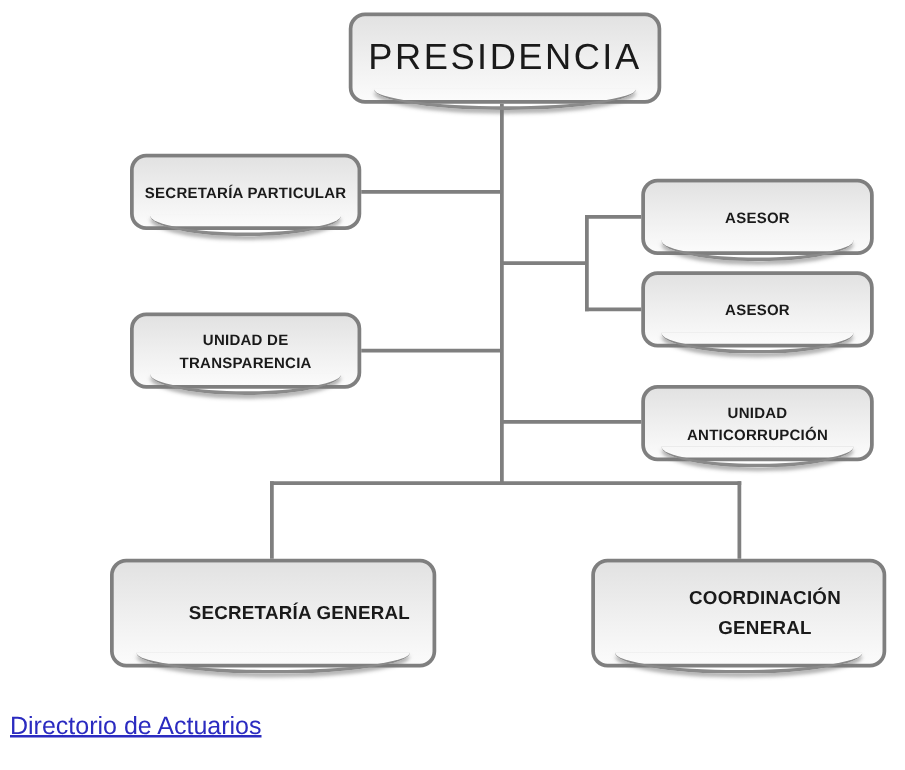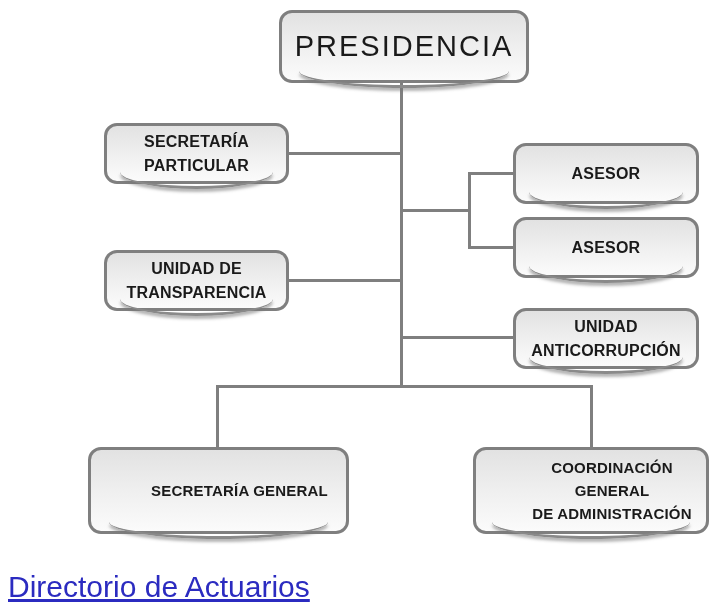--- a/index.html
+++ b/index.html
@@ -44,21 +44,21 @@
     right: 7%;
     bottom: -8px;
     height: 14px;
     border-bottom: 3px solid #8a8a8a;
     border-radius: 0 0 50% 50% / 0 0 100% 100%;
     box-shadow: 0 3px 3px rgba(120,120,120,0.55);
     z-index: -1;
   }
   .label {
     font-weight: bold;
-    font-size: 16px;
+    font-size: 12px;
     line-height: 1.5;
     letter-spacing: 0.2px;
     padding: 0 6px;
   }
   .node-presidencia { left: 279px; top: 10px;  width: 250px; height: 73px; }
   .node-presidencia .label { font-weight: 400; font-size: 29px; letter-spacing: 2px; }
   .node-sec-part    { left: 104px; top: 123px; width: 185px; height: 61px; }
   .node-asesor-1    { left: 513px; top: 143px; width: 186px; height: 61px; }
   .node-asesor-2    { left: 513px; top: 217px; width: 186px; height: 61px; }
   .node-transp      { left: 104px; top: 250px; width: 185px; height: 61px; }
@@ -78,21 +78,21 @@
   .c-h-anticorr   { left: 400px; top: 336px; width: 113px; height: 3px; }
   .c-h-bottombar  { left: 216px; top: 385px; width: 377px; height: 3px; }
   .c-v-botleft    { left: 216px; top: 385px; width: 3px;   height: 62px; }
   .c-v-botright   { left: 590px; top: 385px; width: 3px;   height: 62px; }
 
   
   .footer-link {
     position: absolute;
     left: 8px;
     top: 570px;
-    font-size: 30px;
+    font-size: 20px;
     color: var(--link, #2b2bc0);
     text-decoration: underline;
     cursor: pointer;
     z-index: 3;
   }
 </style>
 </head>
 <body>
 
 <div class="stage">
@@ -139,18 +139,18 @@
     <span class="label"><span>UNIDAD DE</span><br><span>TRANSPARENCIA</span></span>
   </div>
 
   <div class="node node-sec-gral">
     <div class="node-arc"></div>
     <span class="label"><span>SECRETARÍA GENERAL</span><br></span>
   </div>
 
   <div class="node node-coord-gral">
     <div class="node-arc"></div>
-    <span class="label"><span>COORDINACIÓN GENERAL</span><br><span>DE ADMINISTRACIÓN</span></span>
+    <span class="label"><span>COORDINACIÓN GENERAL</span><br></span>
   </div>
 
   <a class="footer-link" href="#">Directorio de Actuarios</a>
 
 </div>
 
 </body></html>

